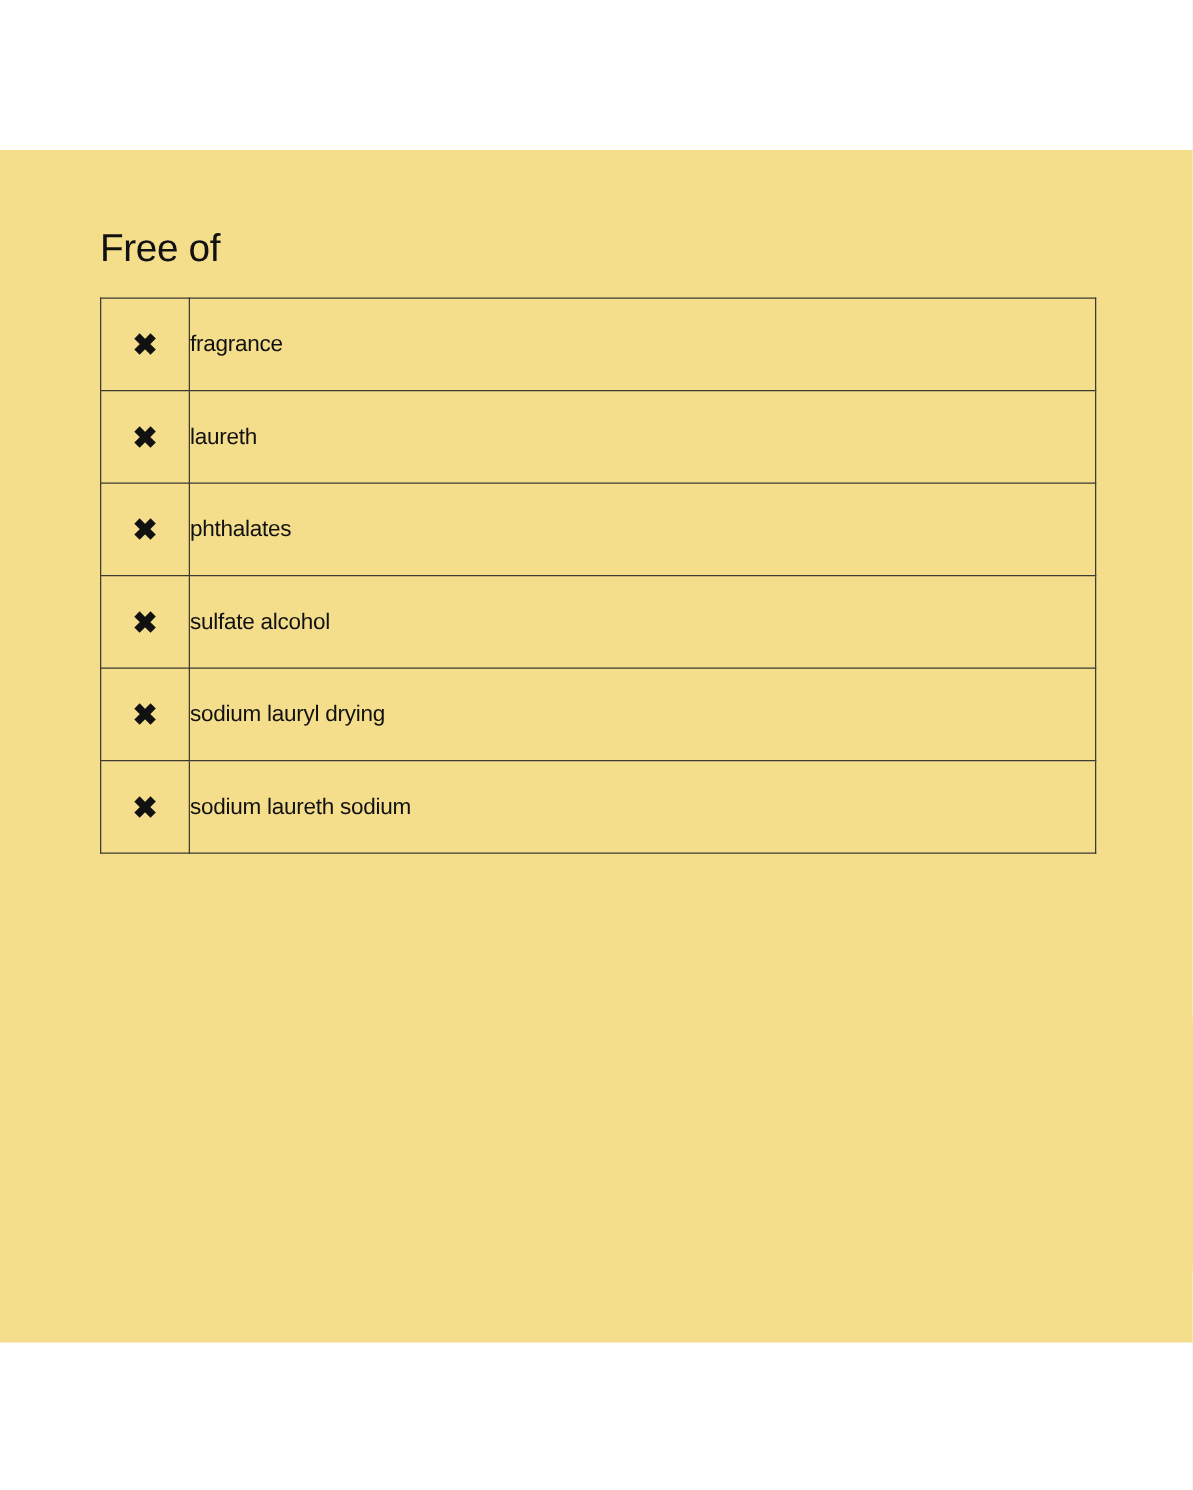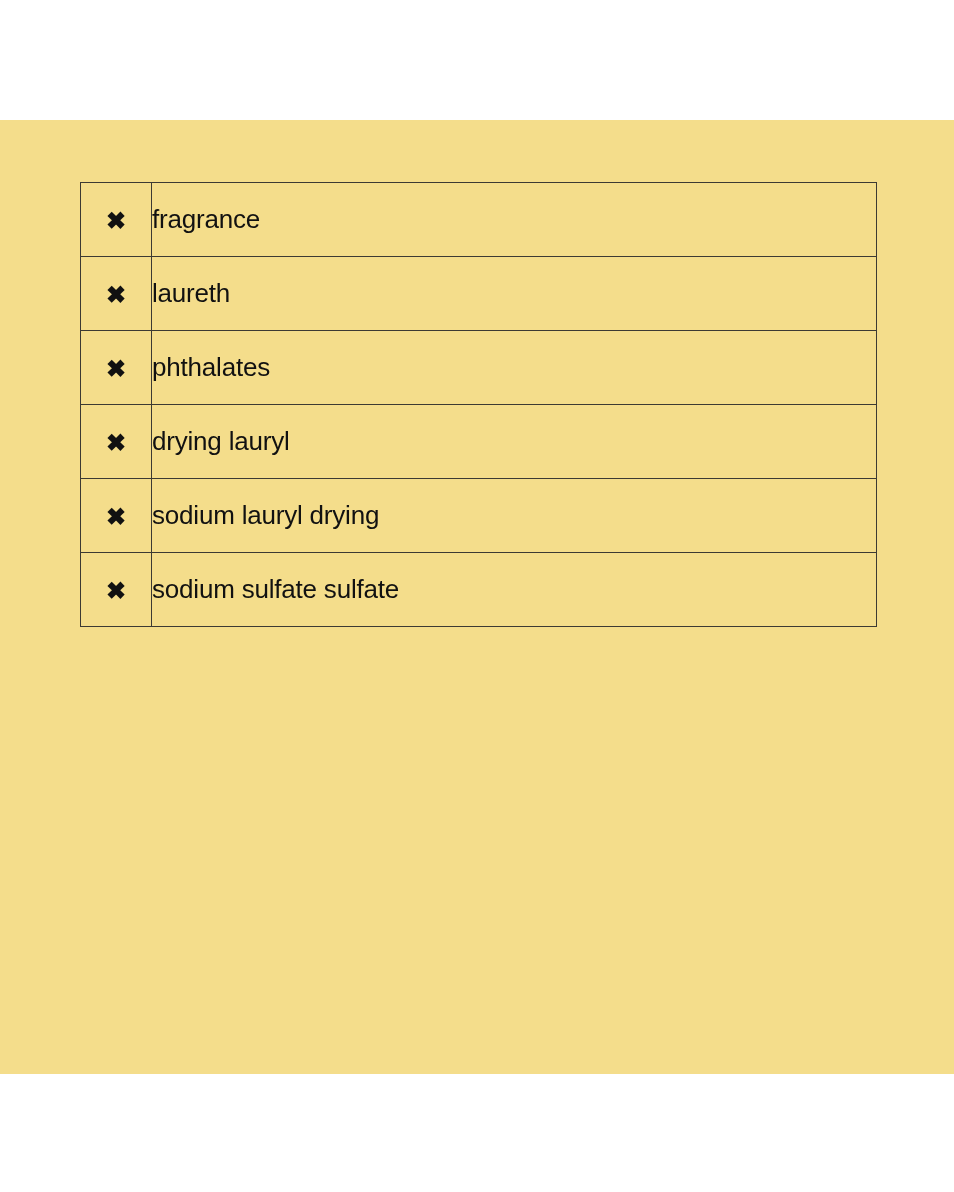--- a/index.html
+++ b/index.html
@@ -54,40 +54,41 @@
     padding: 0;
     vertical-align: middle;
     background: transparent;
   }
   .cell-icon {
     width: 70px;
     text-align: center;
   }
   .cell-label {
     padding-left: 26px;
-    font-size: 26px;
+    font-size: 18px;
     color: #111111;
     letter-spacing: -0.2px;
     white-space: nowrap;
   }
   .x-glyph {
     display: inline-block;
     font-size: 24px;
     font-weight: bold;
     color: #111111;
     line-height: 1;
     transform: translateY(1px);
   }
 </style>
 </head>
 <body>
 
 <div class="canvas">
   <div class="panel">
     <div class="panel-inner">
+      <h2 class="section-title">Free of</h2>
       <table class="free-table">
         <tbody>
           <tr>
             <td class="cell-icon">
               <span class="x-glyph">✖</span>
             </td>
             <td class="cell-label">fragrance</td>
           </tr>
           <tr>
             <td class="cell-icon">
@@ -98,31 +99,31 @@
           <tr>
             <td class="cell-icon">
               <span class="x-glyph">✖</span>
             </td>
             <td class="cell-label">phthalates</td>
           </tr>
           <tr>
             <td class="cell-icon">
               <span class="x-glyph">✖</span>
             </td>
-            <td class="cell-label">drying lauryl</td>
+            <td class="cell-label">sulfate alcohol</td>
           </tr>
           <tr>
             <td class="cell-icon">
               <span class="x-glyph">✖</span>
             </td>
             <td class="cell-label">sodium lauryl drying</td>
           </tr>
           <tr>
             <td class="cell-icon">
               <span class="x-glyph">✖</span>
             </td>
-            <td class="cell-label">sodium sulfate sulfate</td>
+            <td class="cell-label">sodium laureth sodium</td>
           </tr>
         </tbody>
       </table>
     </div>
   </div>
 </div>
 
 </body></html>

